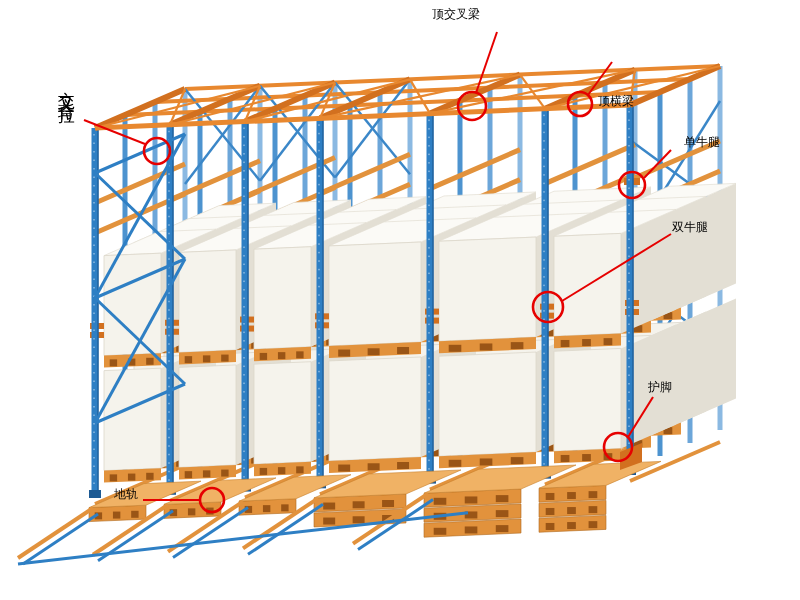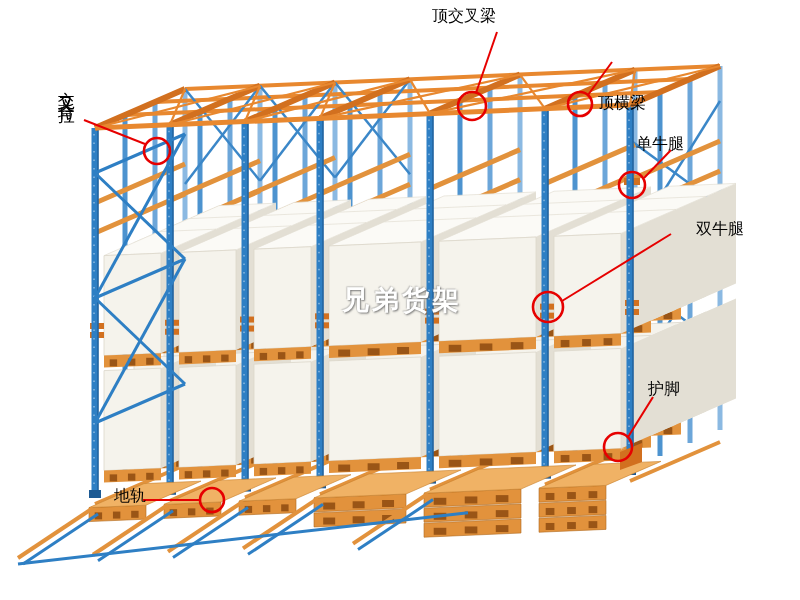--- a/index.html
+++ b/index.html
@@ -1,25 +1,25 @@
 <!DOCTYPE html>
 <html><head>
 <meta charset="utf-8">
 <style>
   html,body{margin:0;padding:0;background:#fff;}
   .stage{position:relative;width:800px;height:600px;background:#fff;overflow:hidden;
          font-family:"Liberation Sans","DejaVu Sans",sans-serif;}
   svg{position:absolute;left:0;top:0;}
-  .label{position:absolute;color:#000;font-size:16px;font-weight:500;white-space:nowrap;z-index:5;}
+  .label{position:absolute;color:#000;font-size:12px;font-weight:500;white-space:nowrap;z-index:5;}
   #lbl-top-cross{left:432px;top:6px;}
   #lbl-top-beam{left:598px;top:45px;margin-top:48px;}
   #lbl-cross-back{left:56px;top:78px;writing-mode:vertical-rl;text-orientation:upright;
                   white-space:normal;font-size:17px;letter-spacing:5px;line-height:1.1;}
-  #lbl-single{left:636px;top:134px;}
-  #lbl-double{left:672px;top:219px;margin-left:24px;}
+  #lbl-single{left:684px;top:134px;}
+  #lbl-double{left:672px;top:219px;}
   #lbl-foot{left:648px;top:379px;font-family:Liberation Mono, monospace;}
   #lbl-ground{left:106px;top:486px;margin-left:8px;}
   .watermark{position:absolute;left:342px;top:282px;font-size:27px;font-weight:700;color:#ffffff;
              letter-spacing:3px;z-index:4;
              text-shadow:1px 1px 2px rgba(105,105,105,.9),-1px -1px 1px rgba(150,150,150,.45);}
 </style>
 </head>
 <body>
 
 <div class="stage">
@@ -462,14 +462,13 @@
     </svg>
 
   <div class="label" id="lbl-top-cross">顶交叉梁</div>
   <div class="label" id="lbl-top-beam">顶横梁</div>
   <div class="label" id="lbl-cross-back">交叉背拉</div>
   <div class="label" id="lbl-single">单牛腿</div>
   <div class="label" id="lbl-double">双牛腿</div>
   <div class="label" id="lbl-foot">护脚</div>
   <div class="label" id="lbl-ground">地轨</div>
 
-  <div class="watermark">兄弟货架</div>
 </div>
 
 </body></html>

